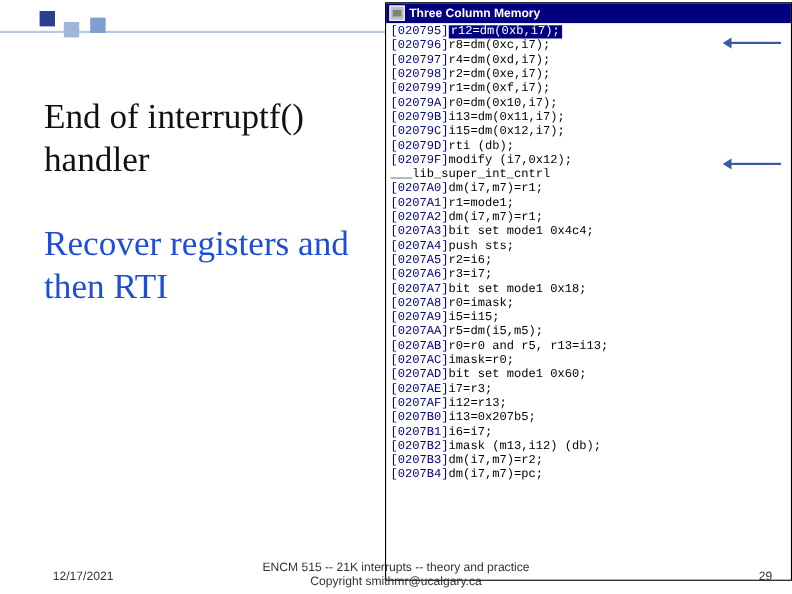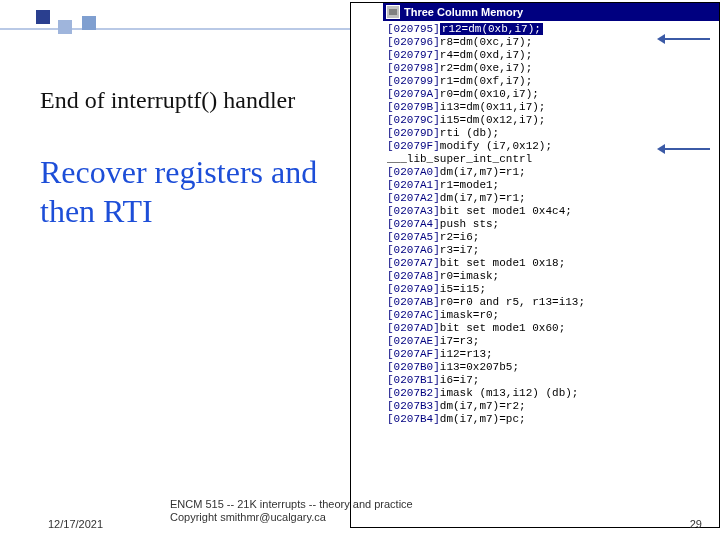--- a/index.html
+++ b/index.html
@@ -8,30 +8,30 @@
   .slide { width: 720px; height: 540px; position: relative; }
 
   .decor { position: absolute; top: 0; left: 0; width: 350px; height: 90px; }
   .decor .hline { position: absolute; top: 28px; left: 0; width: 350px; height: 2px; background: #b9c9e6; }
   .decor .sq { position: absolute; width: 14px; height: 14px; }
   .decor .sq1 { top: 10px; left: 36px; background: #2a3f8f; }
   .decor .sq2 { top: 20px; left: 58px; background: #9fb5dc; }
   .decor .sq3 { top: 16px; left: 82px; background: #7f9fd0; }
 
   .main-text { position: absolute; top: 86px; left: 40px; width: 300px; }
-  .main-text .block1 { font-size: 24px; color: #111; line-height: 1.22; font-family: "Times New Roman", serif; }
+  .main-text .block1 { font-size: 32px; color: #111; line-height: 1.22; font-family: "Times New Roman", serif; }
   .main-text .block2 { margin-top: 38px; font-size: 32px; color: #1d4ed8; line-height: 1.22; font-family: "Times New Roman", serif; }
 
   .footer { position: absolute; bottom: 2px; left: 0; width: 720px; font-size: 11px; color: #333; }
   .footer .date { position: absolute; left: 48px; bottom: 8px; }
-  .footer .center { position: absolute; left: 170px; bottom: 14px; width: 380px; line-height: 1.2; }
+  .footer .center { position: absolute; left: 170px; bottom: 2px; width: 380px; text-align: center; line-height: 1.2; }
   .footer .page { position: absolute; right: 18px; bottom: 8px; }
 
   
-  .mem-window { position: absolute; top: 2px; left: 350px; width: 370px; height: 526px; border: 1px solid #000; background: #fff; padding-left: 32px; }
+  .mem-window { position: absolute; top: 2px; left: 350px; width: 370px; height: 526px; border: 1px solid #000; background: #fff; }
   .mem-window .titlebar { height: 18px; background: #000080; color: #fff; font-size: 11px; font-weight: bold; display: flex; align-items: center; padding-left: 3px; }
   .mem-window .titlebar .sysicon { width: 14px; height: 14px; background: #c0c0c0; border: 1px solid #fff; margin-right: 4px; display: flex; align-items: center; justify-content: center; }
   .mem-window .titlebar .sysicon .inner { width: 8px; height: 6px; background: #808080; }
   .mem-window .listing { padding: 2px 4px; font-family: "Courier New", monospace; font-size: 11px; line-height: 13px; color: #000; }
   .mem-window .listing .row .addr { color: #000080; font-weight: normal; }
   .mem-window .listing .row .instr { color: #000; text-align: center; }
   .mem-window .listing .row.hl .instr { background: #000080; color: #fff; padding: 0 2px; }
 
   .arrow { position: absolute; width: 50px; height: 2px; background: #3b5aa6; }
   .arrow::before { content: ""; position: absolute; left: -8px; top: -4px; border: 5px solid transparent; border-right: 8px solid #3b5aa6; }
@@ -77,20 +77,21 @@
         <div class="row"><span class="addr">[0207A0]</span><span class="instr">dm(i7,m7)=r1;</span></div>
         <div class="row"><span class="addr">[0207A1]</span><span class="instr">r1=mode1;</span></div>
         <div class="row"><span class="addr">[0207A2]</span><span class="instr">dm(i7,m7)=r1;</span></div>
         <div class="row"><span class="addr">[0207A3]</span><span class="instr">bit set mode1 0x4c4;</span></div>
         <div class="row"><span class="addr">[0207A4]</span><span class="instr">push sts;</span></div>
         <div class="row"><span class="addr">[0207A5]</span><span class="instr">r2=i6;</span></div>
         <div class="row"><span class="addr">[0207A6]</span><span class="instr">r3=i7;</span></div>
         <div class="row"><span class="addr">[0207A7]</span><span class="instr">bit set mode1 0x18;</span></div>
         <div class="row"><span class="addr">[0207A8]</span><span class="instr">r0=imask;</span></div>
         <div class="row"><span class="addr">[0207A9]</span><span class="instr">i5=i15;</span></div>
+        <div class="row"><span class="addr">[0207AA]</span><span class="instr">r5=dm(i5,m5);</span></div>
         <div class="row"><span class="addr">[0207AB]</span><span class="instr">r0=r0 and r5, r13=i13;</span></div>
         <div class="row"><span class="addr">[0207AC]</span><span class="instr">imask=r0;</span></div>
         <div class="row"><span class="addr">[0207AD]</span><span class="instr">bit set mode1 0x60;</span></div>
         <div class="row"><span class="addr">[0207AE]</span><span class="instr">i7=r3;</span></div>
         <div class="row"><span class="addr">[0207AF]</span><span class="instr">i12=r13;</span></div>
         <div class="row"><span class="addr">[0207B0]</span><span class="instr">i13=0x207b5;</span></div>
         <div class="row"><span class="addr">[0207B1]</span><span class="instr">i6=i7;</span></div>
         <div class="row"><span class="addr">[0207B2]</span><span class="instr">imask (m13,i12) (db);</span></div>
         <div class="row"><span class="addr">[0207B3]</span><span class="instr">dm(i7,m7)=r2;</span></div>
         <div class="row"><span class="addr">[0207B4]</span><span class="instr">dm(i7,m7)=pc;</span></div>

